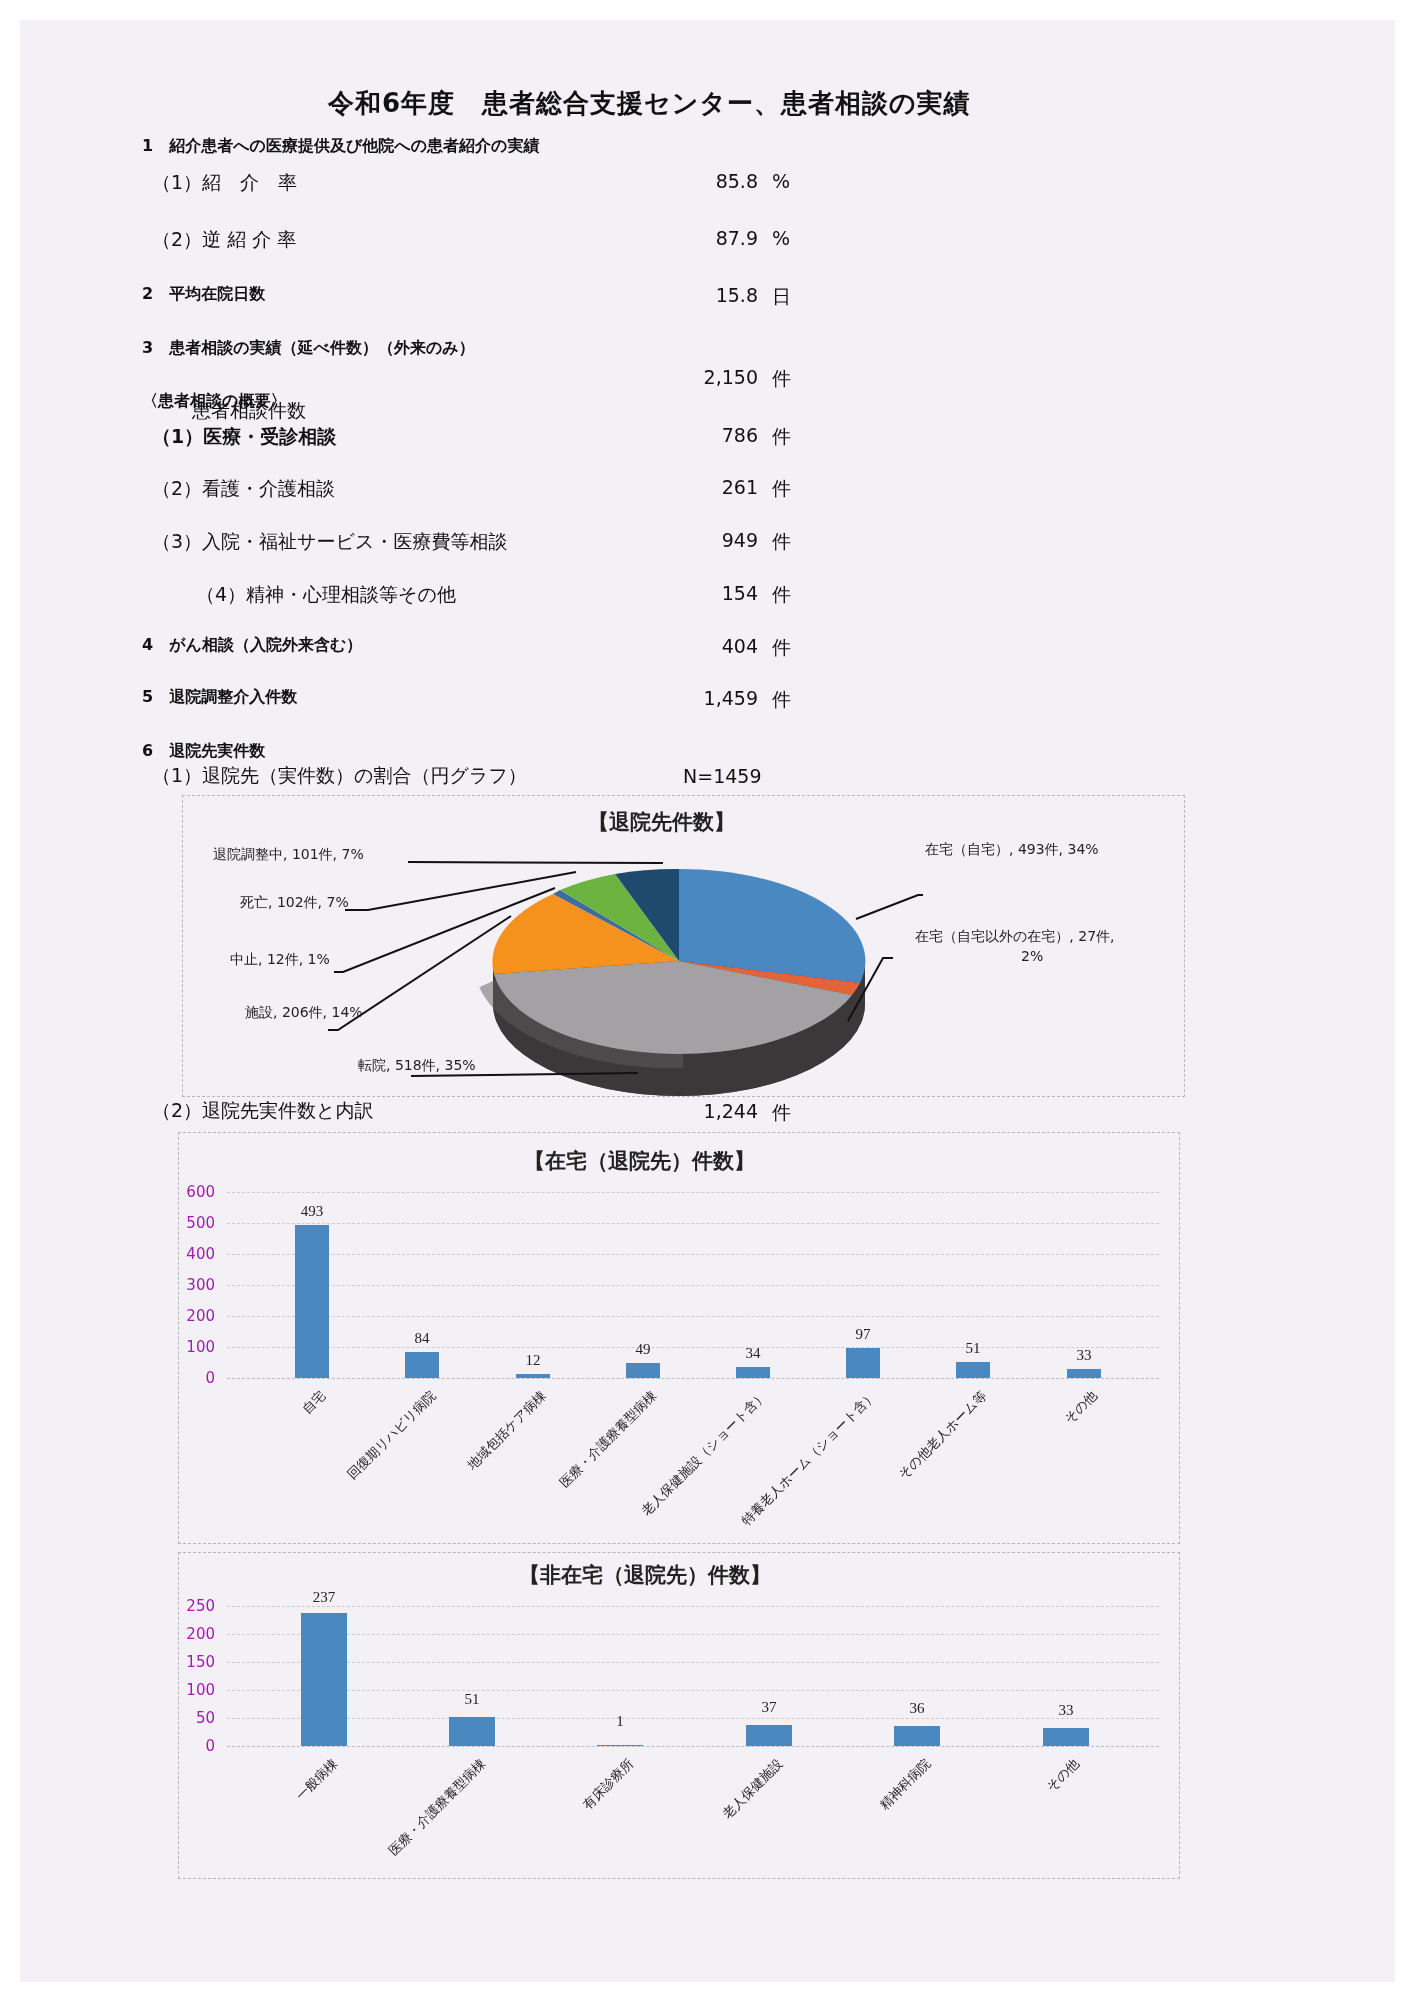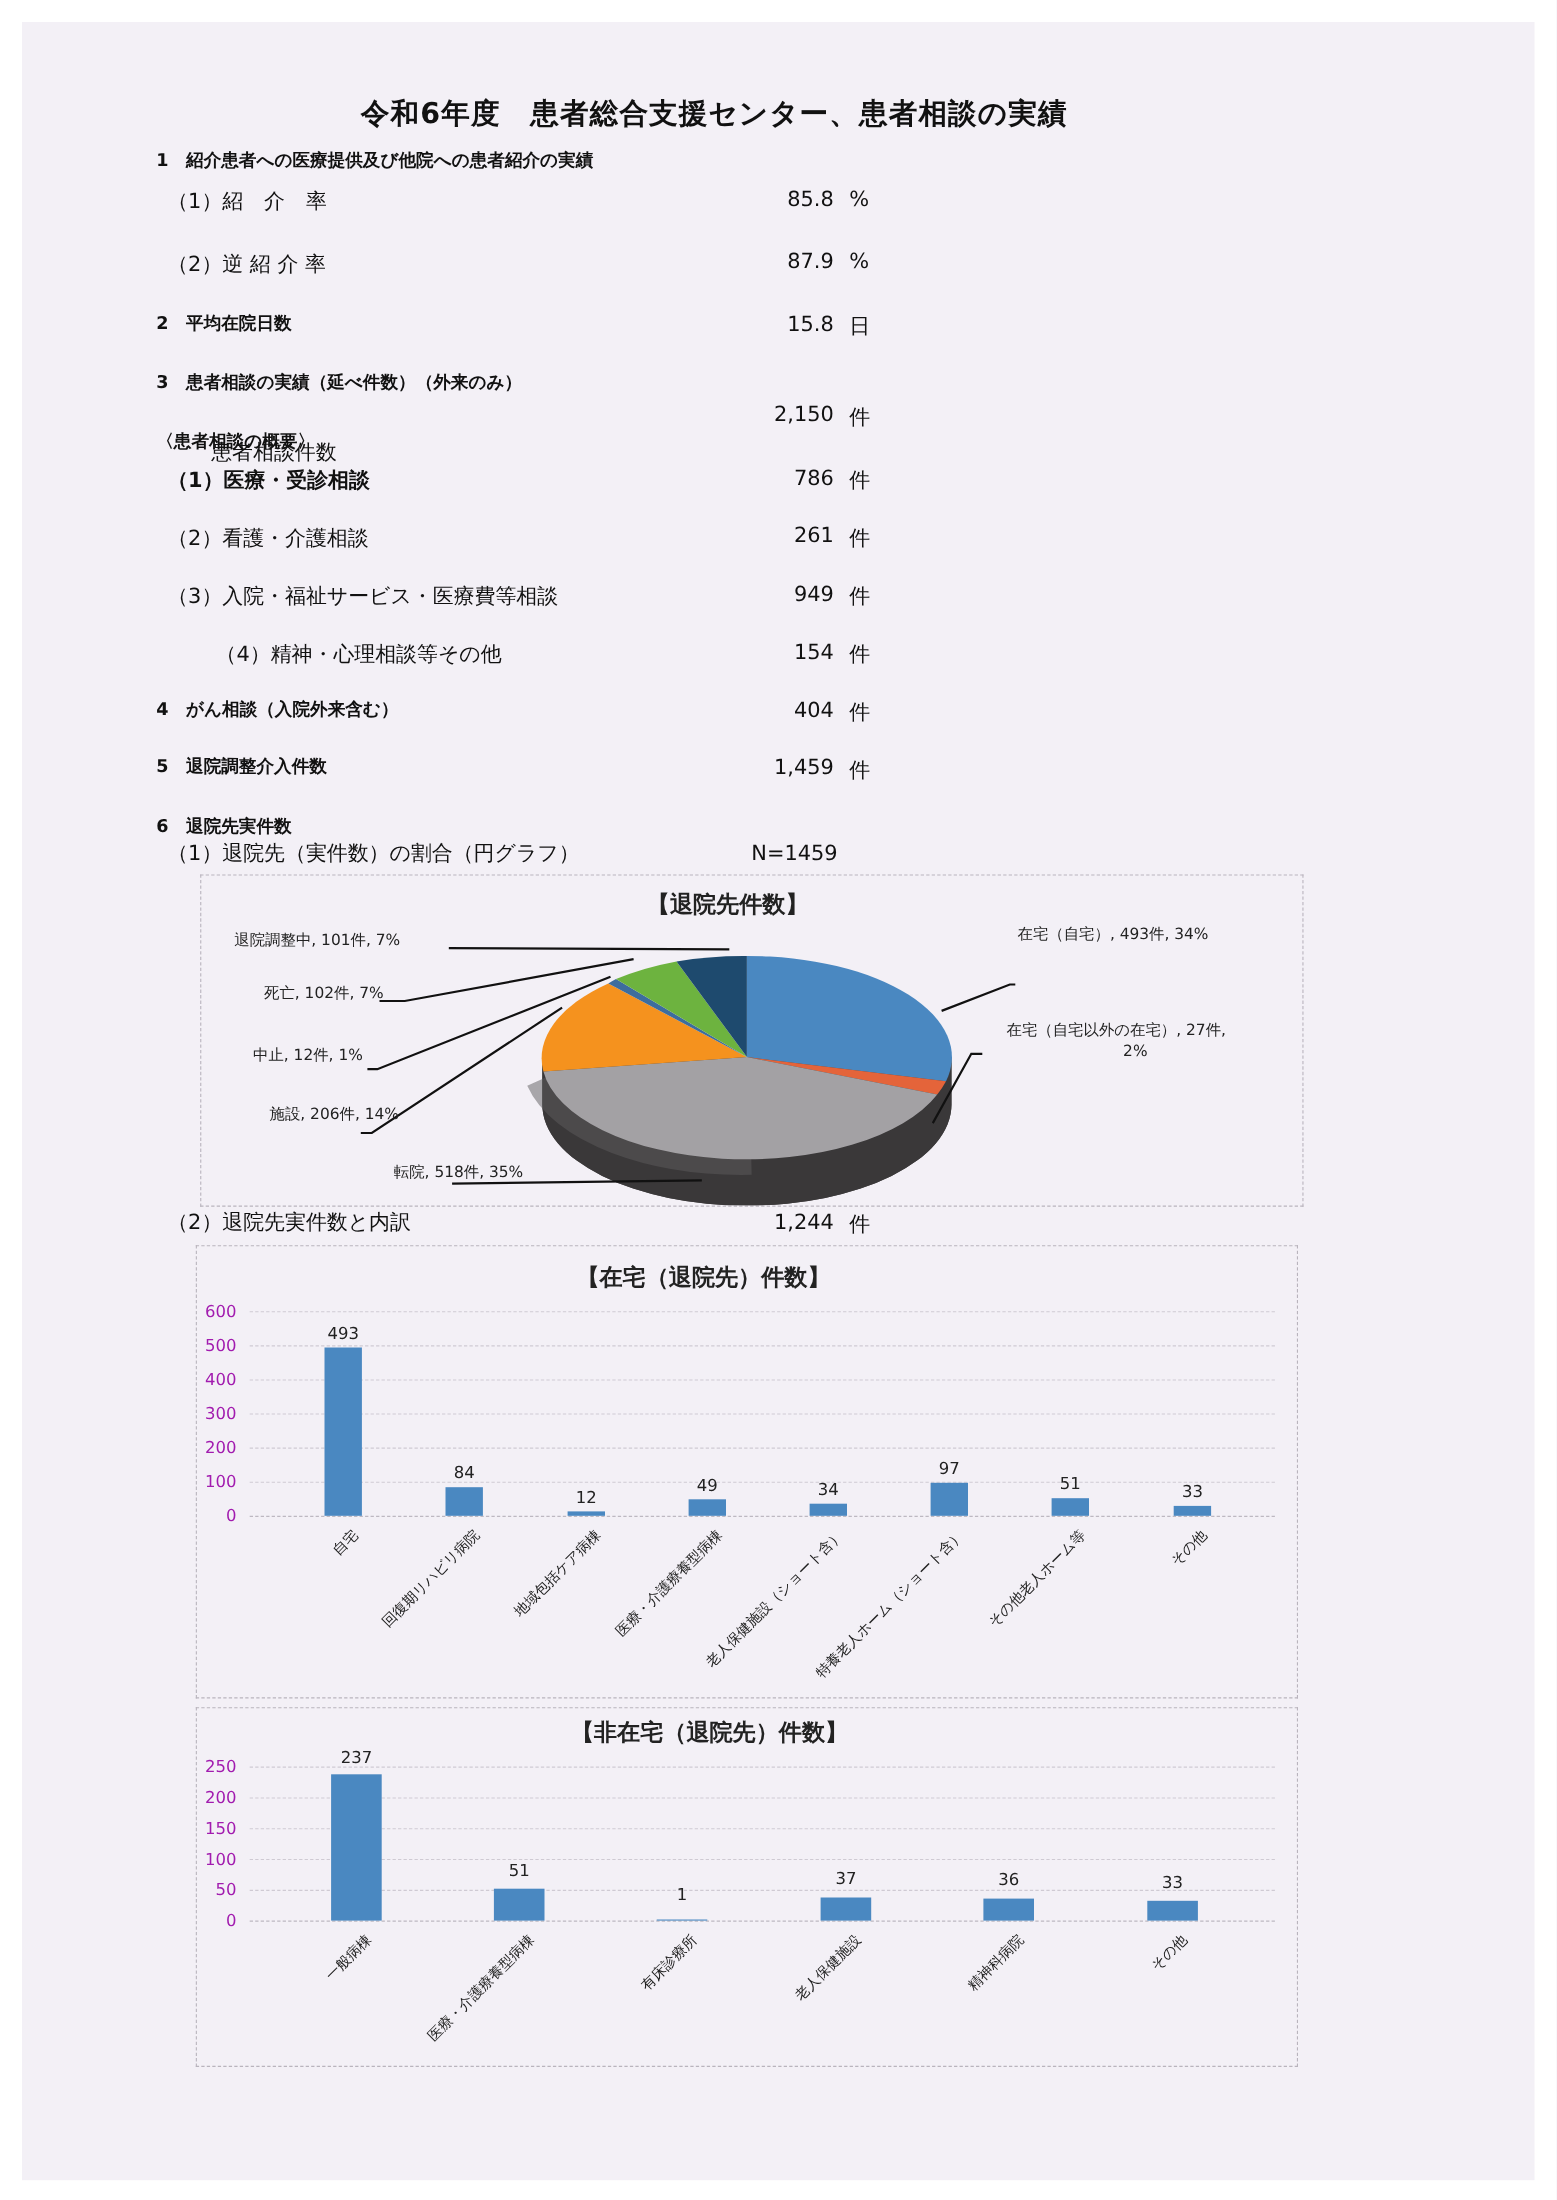--- a/index.html
+++ b/index.html
@@ -14,21 +14,21 @@
   .abs { position: absolute; white-space: nowrap; }
   .title { left: 328px; top: 86px; font-size: 26px; font-weight: bold; letter-spacing: 1px; }
   .sec { font-size: 16px; font-weight: bold; }
   .sub { font-size: 19px; }
   .val { font-size: 19px; text-align: right; width: 120px; }
   .unit { font-size: 19px; }
   .chartbox { position: absolute; border: 1px dashed #b9b4bd; }
   .chart-title { position: absolute; font-weight: bold; font-size: 21px; color: #222; white-space: nowrap; }
   .pie-label { position: absolute; font-size: 14px; color: #222; white-space: nowrap; }
   .axis-label { position: absolute; font-size: 15px; color: #a21caf; text-align: right; width: 36px; }
-  .bar-val { position: absolute; font-size: 15px; color: #222; text-align: center; width: 50px; }
+  .bar-val { position: absolute; font-size: 15px; color: #222; text-align: center; width: 50px; font-family: Liberation Serif, serif; }
   .cat-label { position: absolute; font-size: 13px; color: #222; white-space: nowrap; transform-origin: right top; transform: rotate(-45deg); text-align: right; }
   .gridline { position: absolute; height: 0; border-top: 1px dashed #cfcad3; }
   .bar { position: absolute; background: #4a88c1; }
 </style>
 </head>
 <body>
 
 <div class="paper"></div>
 
 <div class="abs title">令和6年度　患者総合支援センター、患者相談の実績</div>

